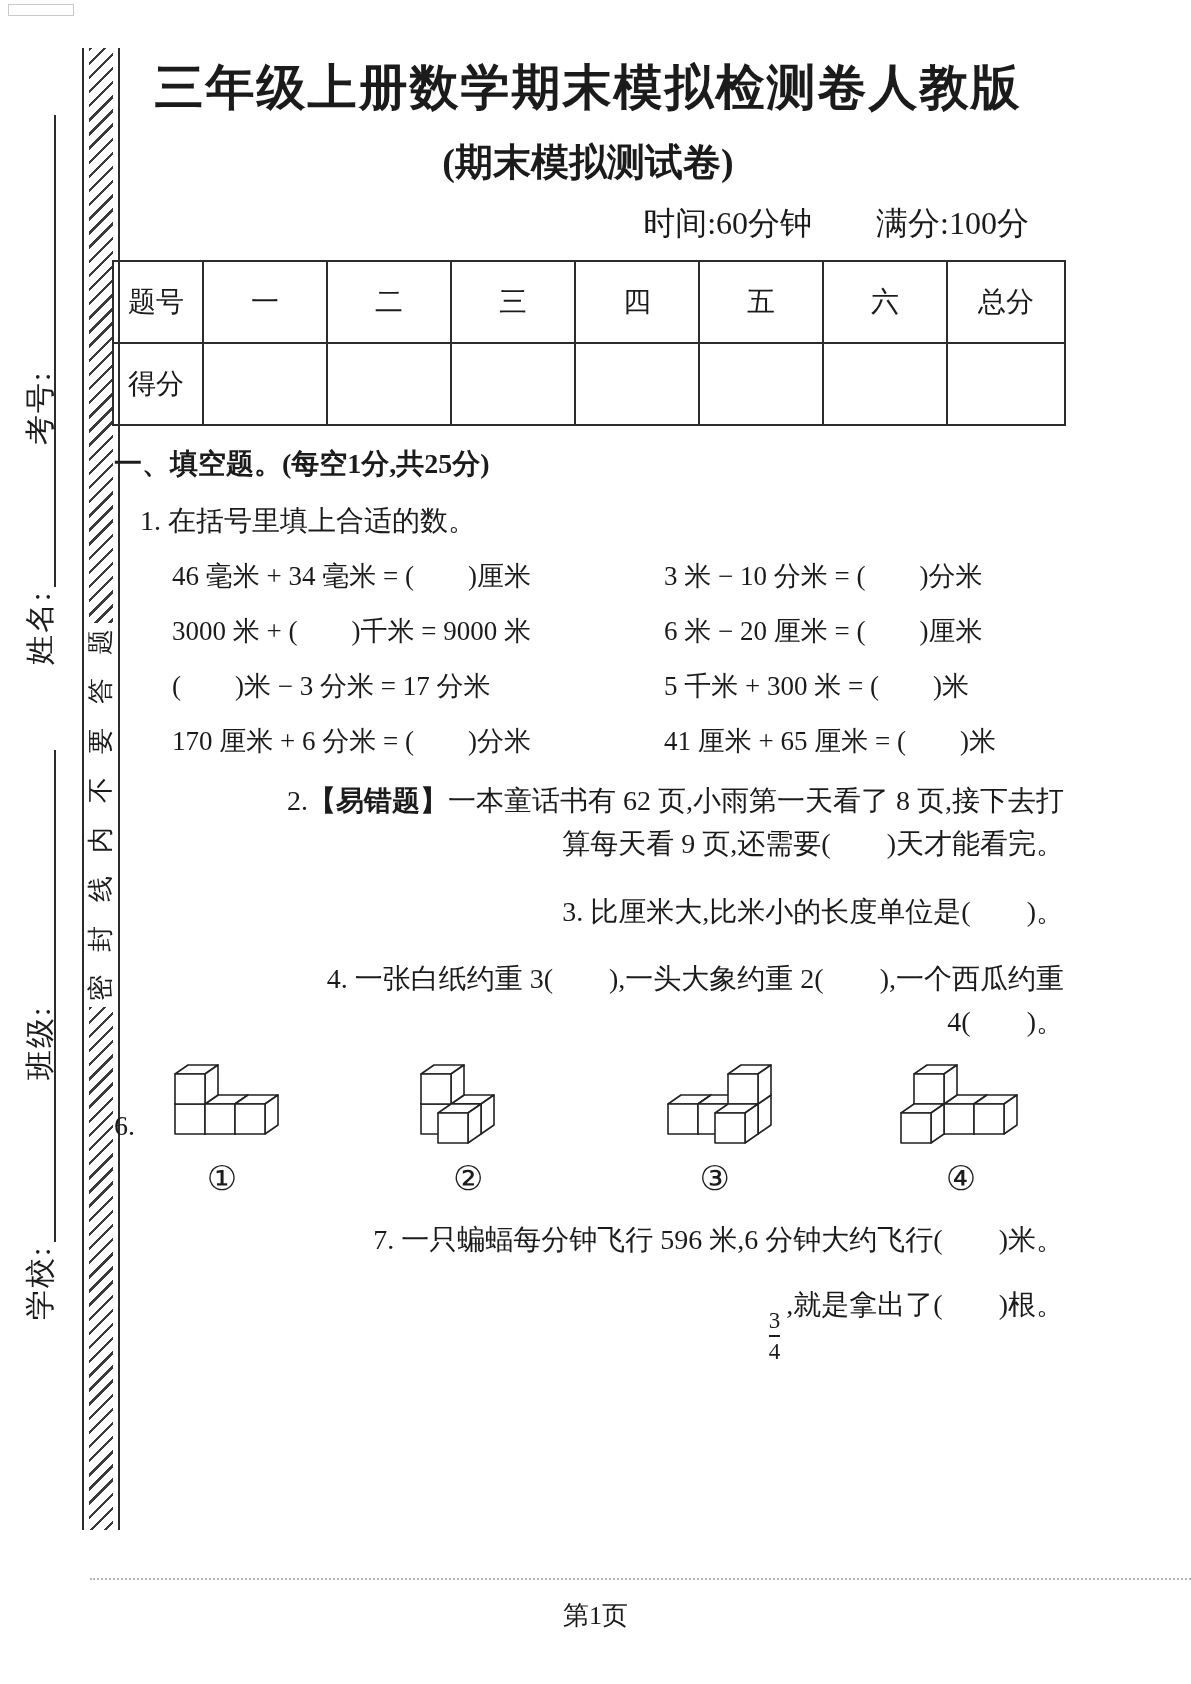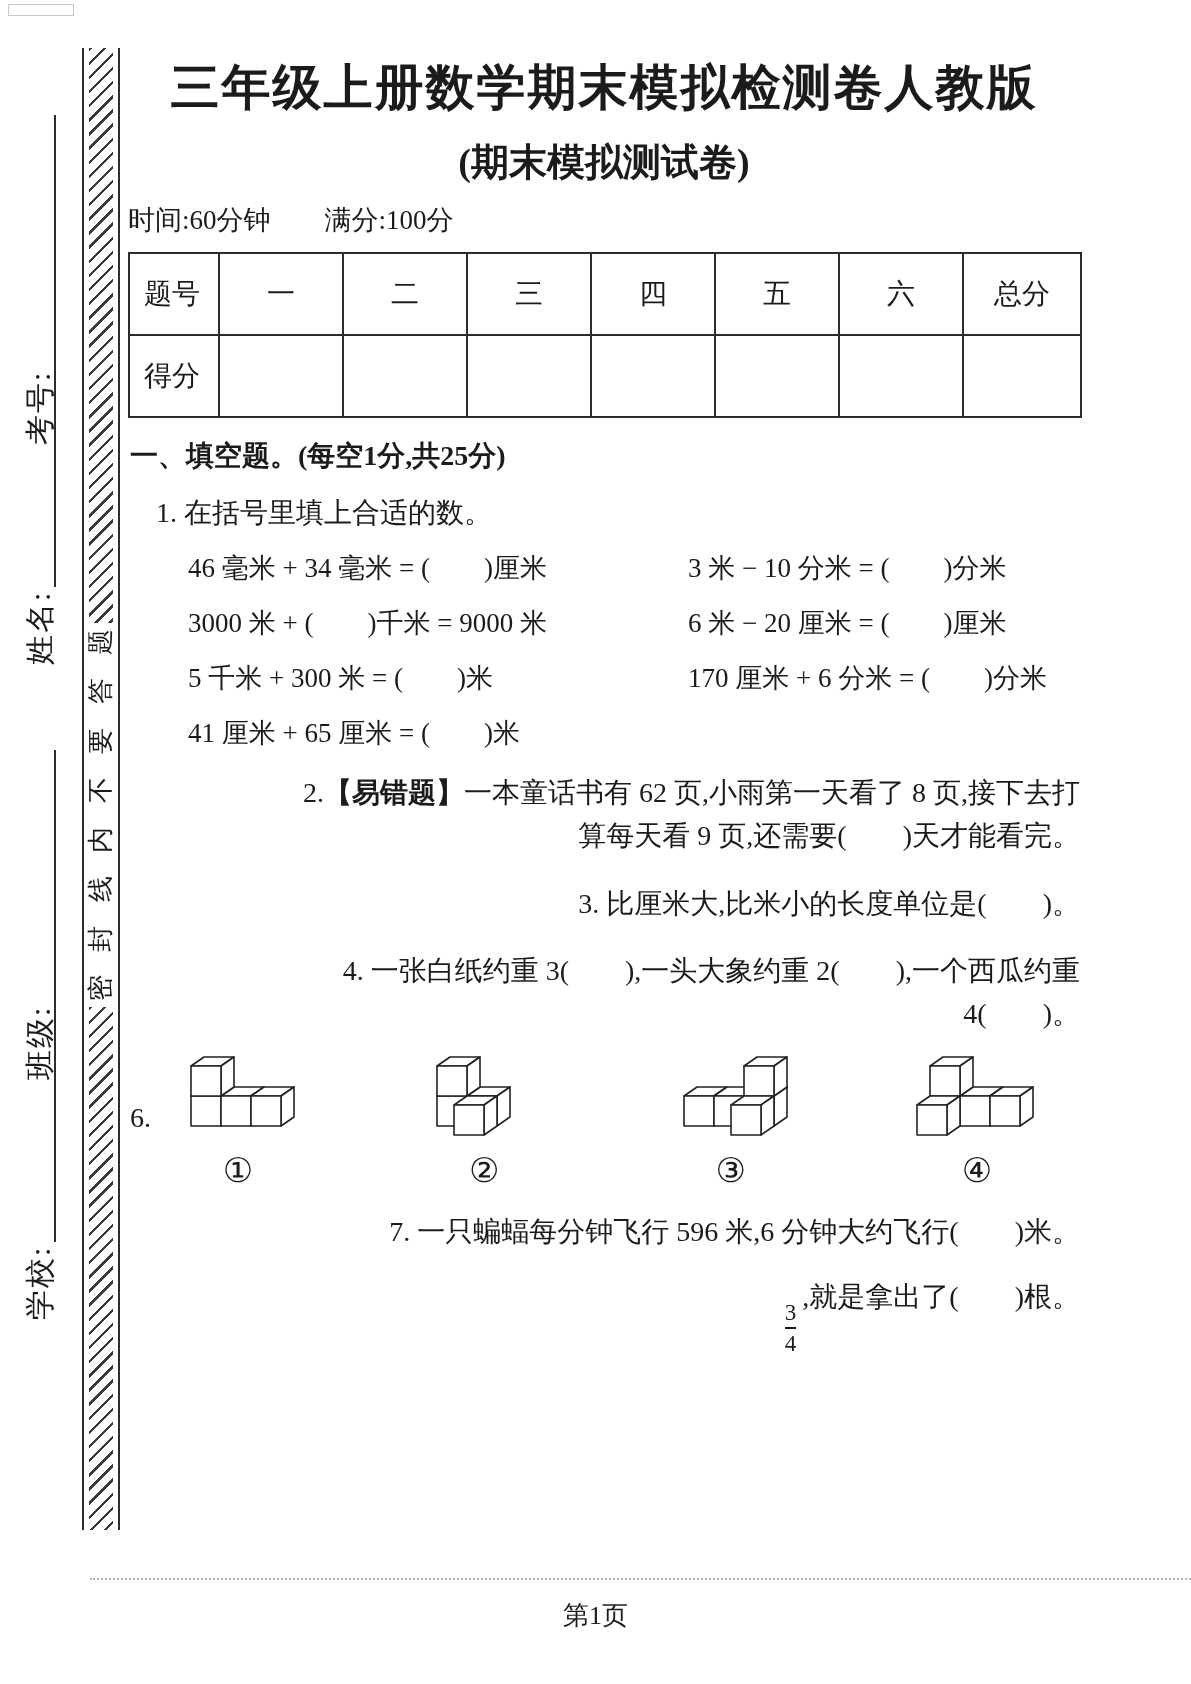--- a/index.html
+++ b/index.html
@@ -34,35 +34,35 @@
   
   .side-label{
     position:absolute;height:44px;display:flex;align-items:center;
     transform:rotate(-90deg);font-size:30px;white-space:nowrap;
   }
   .side-label-text{flex:none;letter-spacing:2px;}
   .blank-line{flex:1;height:2px;background:#2c2c2c;margin-top:30px;margin-left:4px;}
   
   .artifact{position:absolute;left:8px;top:4px;width:64px;height:10px;border:1px solid #c9c9c9;}
   
-  .content{position:absolute;left:128px;top:0;width:952px;}
+  .content{position:absolute;left:112px;top:0;width:952px;}
   .title{margin:55px 0 0 0;font-size:49px;font-weight:bold;text-align:center;letter-spacing:2px;}
   .subtitle{margin:16px 0 0 0;font-size:38px;font-weight:bold;text-align:center;}
-  .meta{margin:14px 35px 0 0;font-size:27px;text-align:left;}
+  .meta{margin:14px 35px 0 0;font-size:32px;text-align:right;}
   
   table.score{border-collapse:collapse;width:100%;margin-top:14px;table-layout:fixed;}
   table.score td{border:2px solid #2c2c2c;height:50px;font-size:28px;text-align:center;padding:15px;}
   table.score td.qnum-label{text-align:left;padding-left:14px;}
   
   .sec-heading{margin:16px 0 0 2px;font-size:29px;font-weight:bold;}
   .q{font-size:28px;line-height:1.55;}
   .q-stem{margin:14px 0 0 28px;}
   .conv-grid{
     margin:6px 0 0 60px;display:grid;grid-template-columns:492px auto;
-    column-gap:8px;font-size:27px;line-height:55px;white-space:nowrap;
+    column-gap:0;font-size:27px;line-height:55px;white-space:nowrap;
   }
   .qline{margin:24px 0 0 10px;text-align:right;}
   .qline-cont{margin-left:48px;}
   .q2-block{margin-top:10px;}
   .q5-block{position:relative;margin-top:14px;}
   .line-fig{position:absolute;right:6px;top:-72px;}
   .q6-row{display:flex;align-items:flex-start;margin:18px 0 0 2px;}
   .q6-num{font-size:28px;margin-top:48px;flex:none;}
   .cube-figs{flex:1;display:flex;justify-content:space-between;padding:0 40px 0 24px;}
   .cube-fig{display:flex;flex-direction:column;align-items:center;}
@@ -154,20 +154,21 @@
     </table>
 
   <div class="sec-heading q">一、填空题。(每空1分,共25分)</div>
 
   <div class="q q-stem">1. 在括号里填上合适的数。</div>
   <div class="conv-grid">
     <span>46 毫米 + 34 毫米 = (　　)厘米</span>
     <span>3 米 − 10 分米 = (　　)分米</span>
     <span>3000 米 + (　　)千米 = 9000 米</span>
     <span>6 米 − 20 厘米 = (　　)厘米</span>
+    <span>(　　)米 − 3 分米 = 17 分米</span>
     <span>5 千米 + 300 米 = (　　)米</span>
     <span>170 厘米 + 6 分米 = (　　)分米</span>
     <span>41 厘米 + 65 厘米 = (　　)米</span>
   </div>
 
   <div class="q qline q2-block">
     <span>2.</span><b>【易错题】</b><span>一本童话书有 62 页,小雨第一天看了 8 页,接下去打</span>
     <div class="qline-cont">算每天看 9 页,还需要(　　)天才能看完。</div>
   </div>
 

